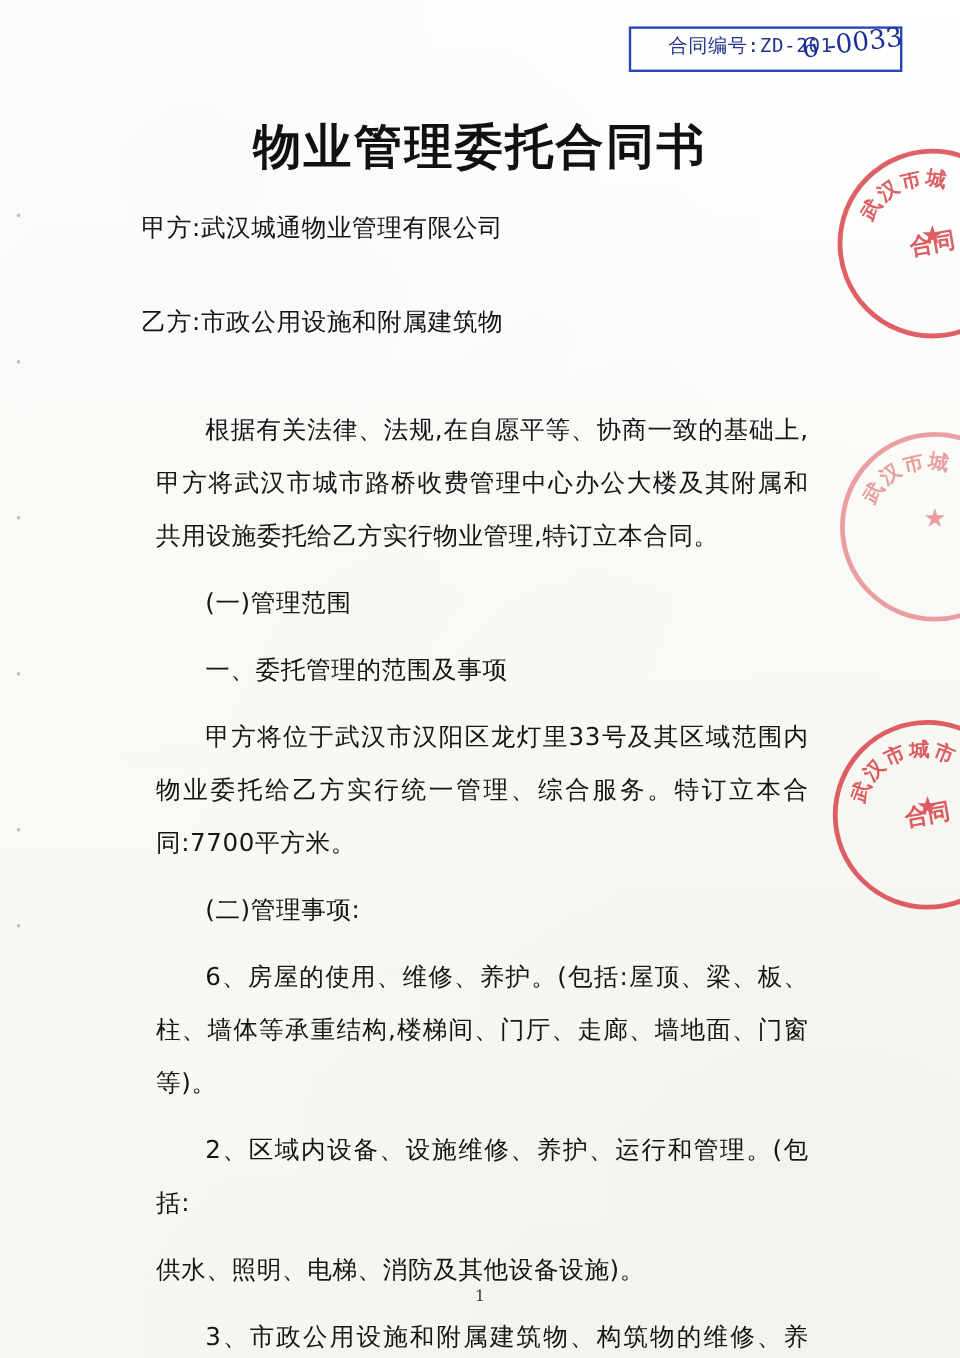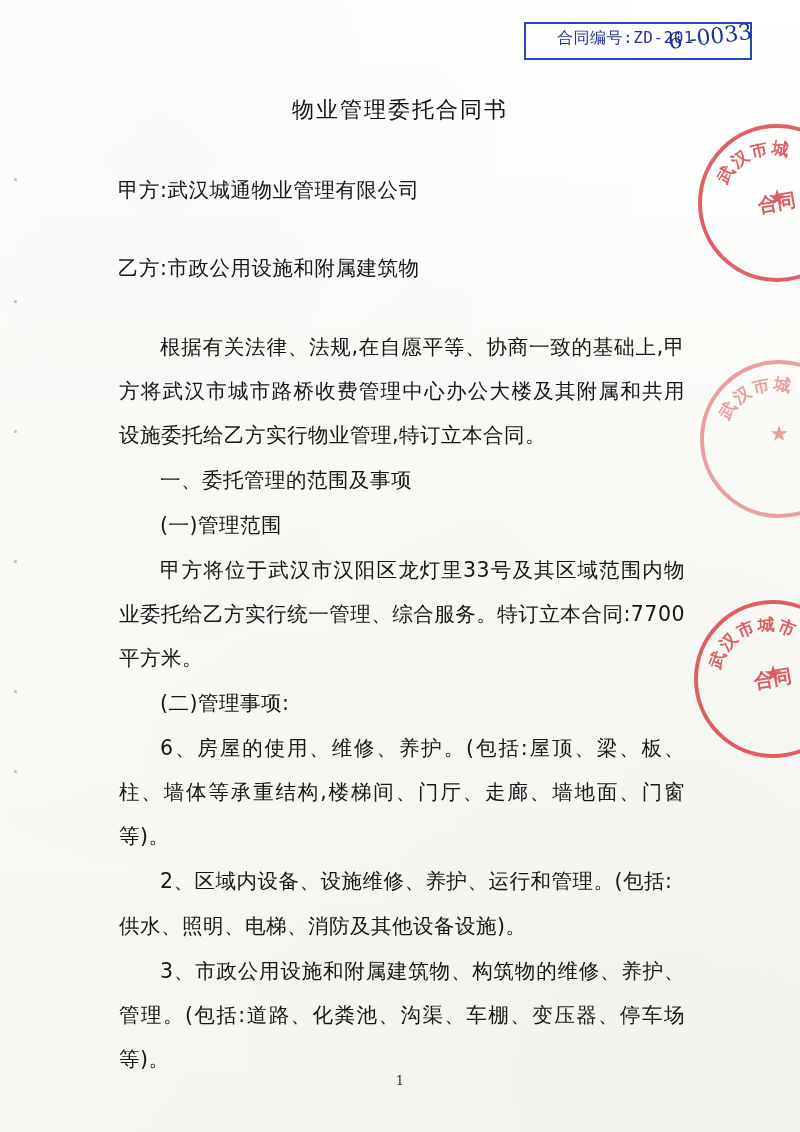--- a/index.html
+++ b/index.html
@@ -76,22 +76,22 @@
   }
 
   
   .doc-title {
     position: absolute;
     top: 95px;
     left: 0;
     width: 100%;
     text-align: center;
     font-family: "DejaVu Sans", sans-serif;
-    font-weight: normal;
-    font-size: 22px;
+    font-weight: bold;
+    font-size: 40px;
     letter-spacing: 2px;
     color: #111;
   }
 
   
   .body-text {
     position: absolute;
     left: 118px;
     top: 168px;
     width: 568px;
@@ -100,21 +100,21 @@
     line-height: 44px;
     color: #151515;
     letter-spacing: .5px;
   }
   .party-line {
     margin: 0 0 0 0;
     font-size: 20.5px;
   }
   .spacer-sm { height: 34px; }
   .para {
-    margin: 1px;
+    margin: 12px;
     text-indent: 2em;
     text-align: justify;
   }
   .para.noindent { text-indent: 0; }
 
   
   .page-number {
     position: absolute;
     bottom: 44px;
     left: 0;
@@ -199,22 +199,22 @@
   <div class="contract-no-hand">6 -0033</div>
 
   <div class="doc-title">物业管理委托合同书</div>
 
   <div class="body-text">
     <p class="party-line">甲方:武汉城通物业管理有限公司</p>
     <div class="spacer-sm"></div>
     <p class="party-line">乙方:市政公用设施和附属建筑物</p>
     <div class="spacer-sm"></div>
     <p class="para">根据有关法律、法规,在自愿平等、协商一致的基础上,甲方将武汉市城市路桥收费管理中心办公大楼及其附属和共用设施委托给乙方实行物业管理,特订立本合同。</p>
+    <p class="para">(一)管理范围</p>
     <p class="para">一、委托管理的范围及事项</p>
-    <p class="para">(一)管理范围</p>
     <p class="para">甲方将位于武汉市汉阳区龙灯里33号及其区域范围内物业委托给乙方实行统一管理、综合服务。特订立本合同:7700平方米。</p>
     <p class="para">(二)管理事项:</p>
     <p class="para">6、房屋的使用、维修、养护。(包括:屋顶、梁、板、柱、墙体等承重结构,楼梯间、门厅、走廊、墙地面、门窗等)。</p>
     <p class="para">2、区域内设备、设施维修、养护、运行和管理。(包括:</p>
     <p class="para noindent">供水、照明、电梯、消防及其他设备设施)。</p>
     <p class="para">3、市政公用设施和附属建筑物、构筑物的维修、养护、管理。(包括:道路、化粪池、沟渠、车棚、变压器、停车场等)。</p>
   </div>
 
   <div class="seal seal-1">
     <svg class="seal-arc" viewBox="0 0 120 120">

